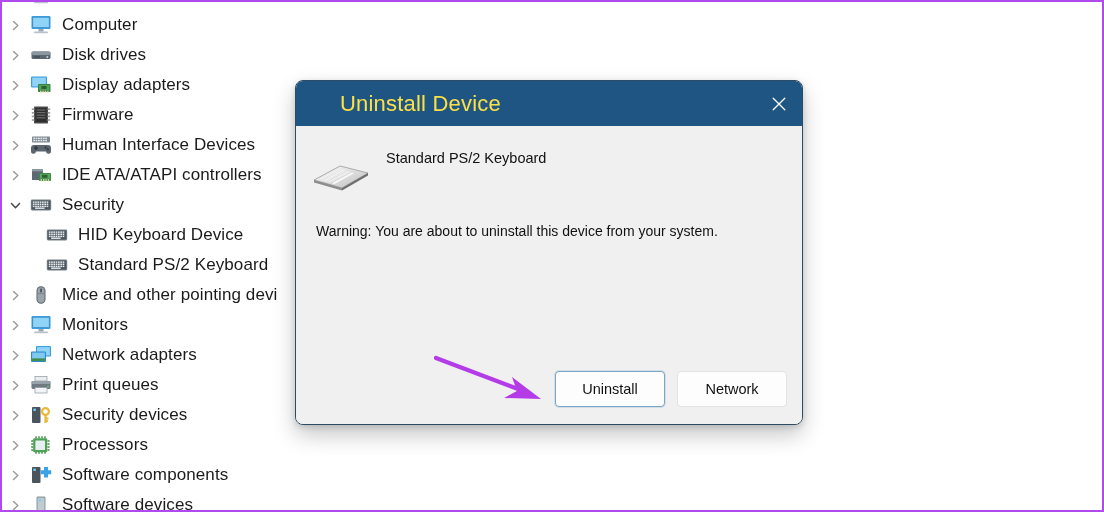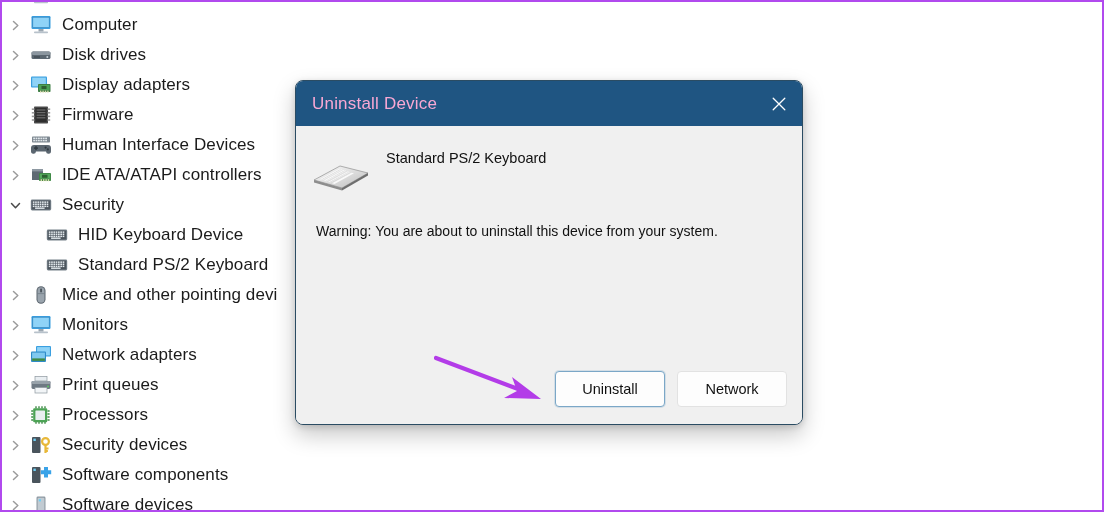--- a/index.html
+++ b/index.html
@@ -95,23 +95,24 @@
     height: 45px;
     min-height: 45px;
     background: #1f5582;
     display: flex;
     align-items: center;
     justify-content: space-between;
     padding: 0 0 0 16px;
   }
 
   #dialog-title {
-    color: #f9a8d4;
-    font-size: 17px;
+    color: #fde047;
+    font-size: 22px;
     letter-spacing: 0.2px;
+    margin-left: 28px;
   }
 
   #close-btn {
     width: 46px;
     height: 45px;
     display: flex;
     align-items: center;
     justify-content: center;
     cursor: pointer;
   }
@@ -538,47 +539,47 @@
         <span class="t-label">Print queues</span>
       </div>
       <div class="tree-row">
         <span class="chevron">
           <svg width="13" height="13" viewBox="0 0 13 13">
             <path d="M4.5 2.5 L8.8 6.5 L4.5 10.5" stroke="#9b9b9b" stroke-width="1.5" fill="none" stroke-linecap="round" stroke-linejoin="round"></path>
           </svg>
         </span>
         <span class="t-icon">
           <svg width="22" height="20" viewBox="0 0 22 20">
+            <rect x="2" y="2" width="8.5" height="16" rx="1" fill="#4a545c"></rect>
+            <rect x="3.4" y="3.6" width="2.4" height="2.4" fill="#6fd0f5"></rect>
+            <circle cx="15.5" cy="6.5" r="3.4" fill="none" stroke="#e8b839" stroke-width="2.2"></circle>
+            <path d="M15.5 9.4 L15.5 18 M15.5 13.5 h3 M15.5 16 h2.4" stroke="#e8b839" stroke-width="2.2" fill="none"></path>
+          </svg>
+        </span>
+        <span class="t-label">Security devices</span>
+      </div>
+      <div class="tree-row">
+        <span class="chevron">
+          <svg width="13" height="13" viewBox="0 0 13 13">
+            <path d="M4.5 2.5 L8.8 6.5 L4.5 10.5" stroke="#9b9b9b" stroke-width="1.5" fill="none" stroke-linecap="round" stroke-linejoin="round"></path>
+          </svg>
+        </span>
+        <span class="t-icon">
+          <svg width="22" height="20" viewBox="0 0 22 20">
             <g stroke="#3f8a46" stroke-width="1.4">
               <path d="M6 1.2 v2.2 M9 1.2 v2.2 M12 1.2 v2.2 M15 1.2 v2.2"></path>
               <path d="M6 16.6 v2.2 M9 16.6 v2.2 M12 16.6 v2.2 M15 16.6 v2.2"></path>
               <path d="M1.2 6 h2.2 M1.2 9 h2.2 M1.2 12 h2.2 M1.2 15 h2.2"></path>
               <path d="M17.4 6 h2.2 M17.4 9 h2.2 M17.4 12 h2.2 M17.4 15 h2.2"></path>
             </g>
             <rect x="3.2" y="3.2" width="14" height="14" rx="1" fill="#4ca355"></rect>
             <rect x="5.4" y="5.4" width="9.6" height="9.6" rx="0.6" fill="#e9eef0"></rect>
           </svg>
         </span>
         <span class="t-label">Processors</span>
-      </div>
-      <div class="tree-row">
-        <span class="chevron">
-          <svg width="13" height="13" viewBox="0 0 13 13">
-            <path d="M4.5 2.5 L8.8 6.5 L4.5 10.5" stroke="#9b9b9b" stroke-width="1.5" fill="none" stroke-linecap="round" stroke-linejoin="round"></path>
-          </svg>
-        </span>
-        <span class="t-icon">
-          <svg width="22" height="20" viewBox="0 0 22 20">
-            <rect x="2" y="2" width="8.5" height="16" rx="1" fill="#4a545c"></rect>
-            <rect x="3.4" y="3.6" width="2.4" height="2.4" fill="#6fd0f5"></rect>
-            <circle cx="15.5" cy="6.5" r="3.4" fill="none" stroke="#e8b839" stroke-width="2.2"></circle>
-            <path d="M15.5 9.4 L15.5 18 M15.5 13.5 h3 M15.5 16 h2.4" stroke="#e8b839" stroke-width="2.2" fill="none"></path>
-          </svg>
-        </span>
-        <span class="t-label">Security devices</span>
       </div>
       <div class="tree-row">
         <span class="chevron">
           <svg width="13" height="13" viewBox="0 0 13 13">
             <path d="M4.5 2.5 L8.8 6.5 L4.5 10.5" stroke="#9b9b9b" stroke-width="1.5" fill="none" stroke-linecap="round" stroke-linejoin="round"></path>
           </svg>
         </span>
         <span class="t-icon">
           <svg width="22" height="20" viewBox="0 0 22 20">
             <rect x="2" y="2" width="8.5" height="16" rx="1" fill="#4a545c"></rect>

